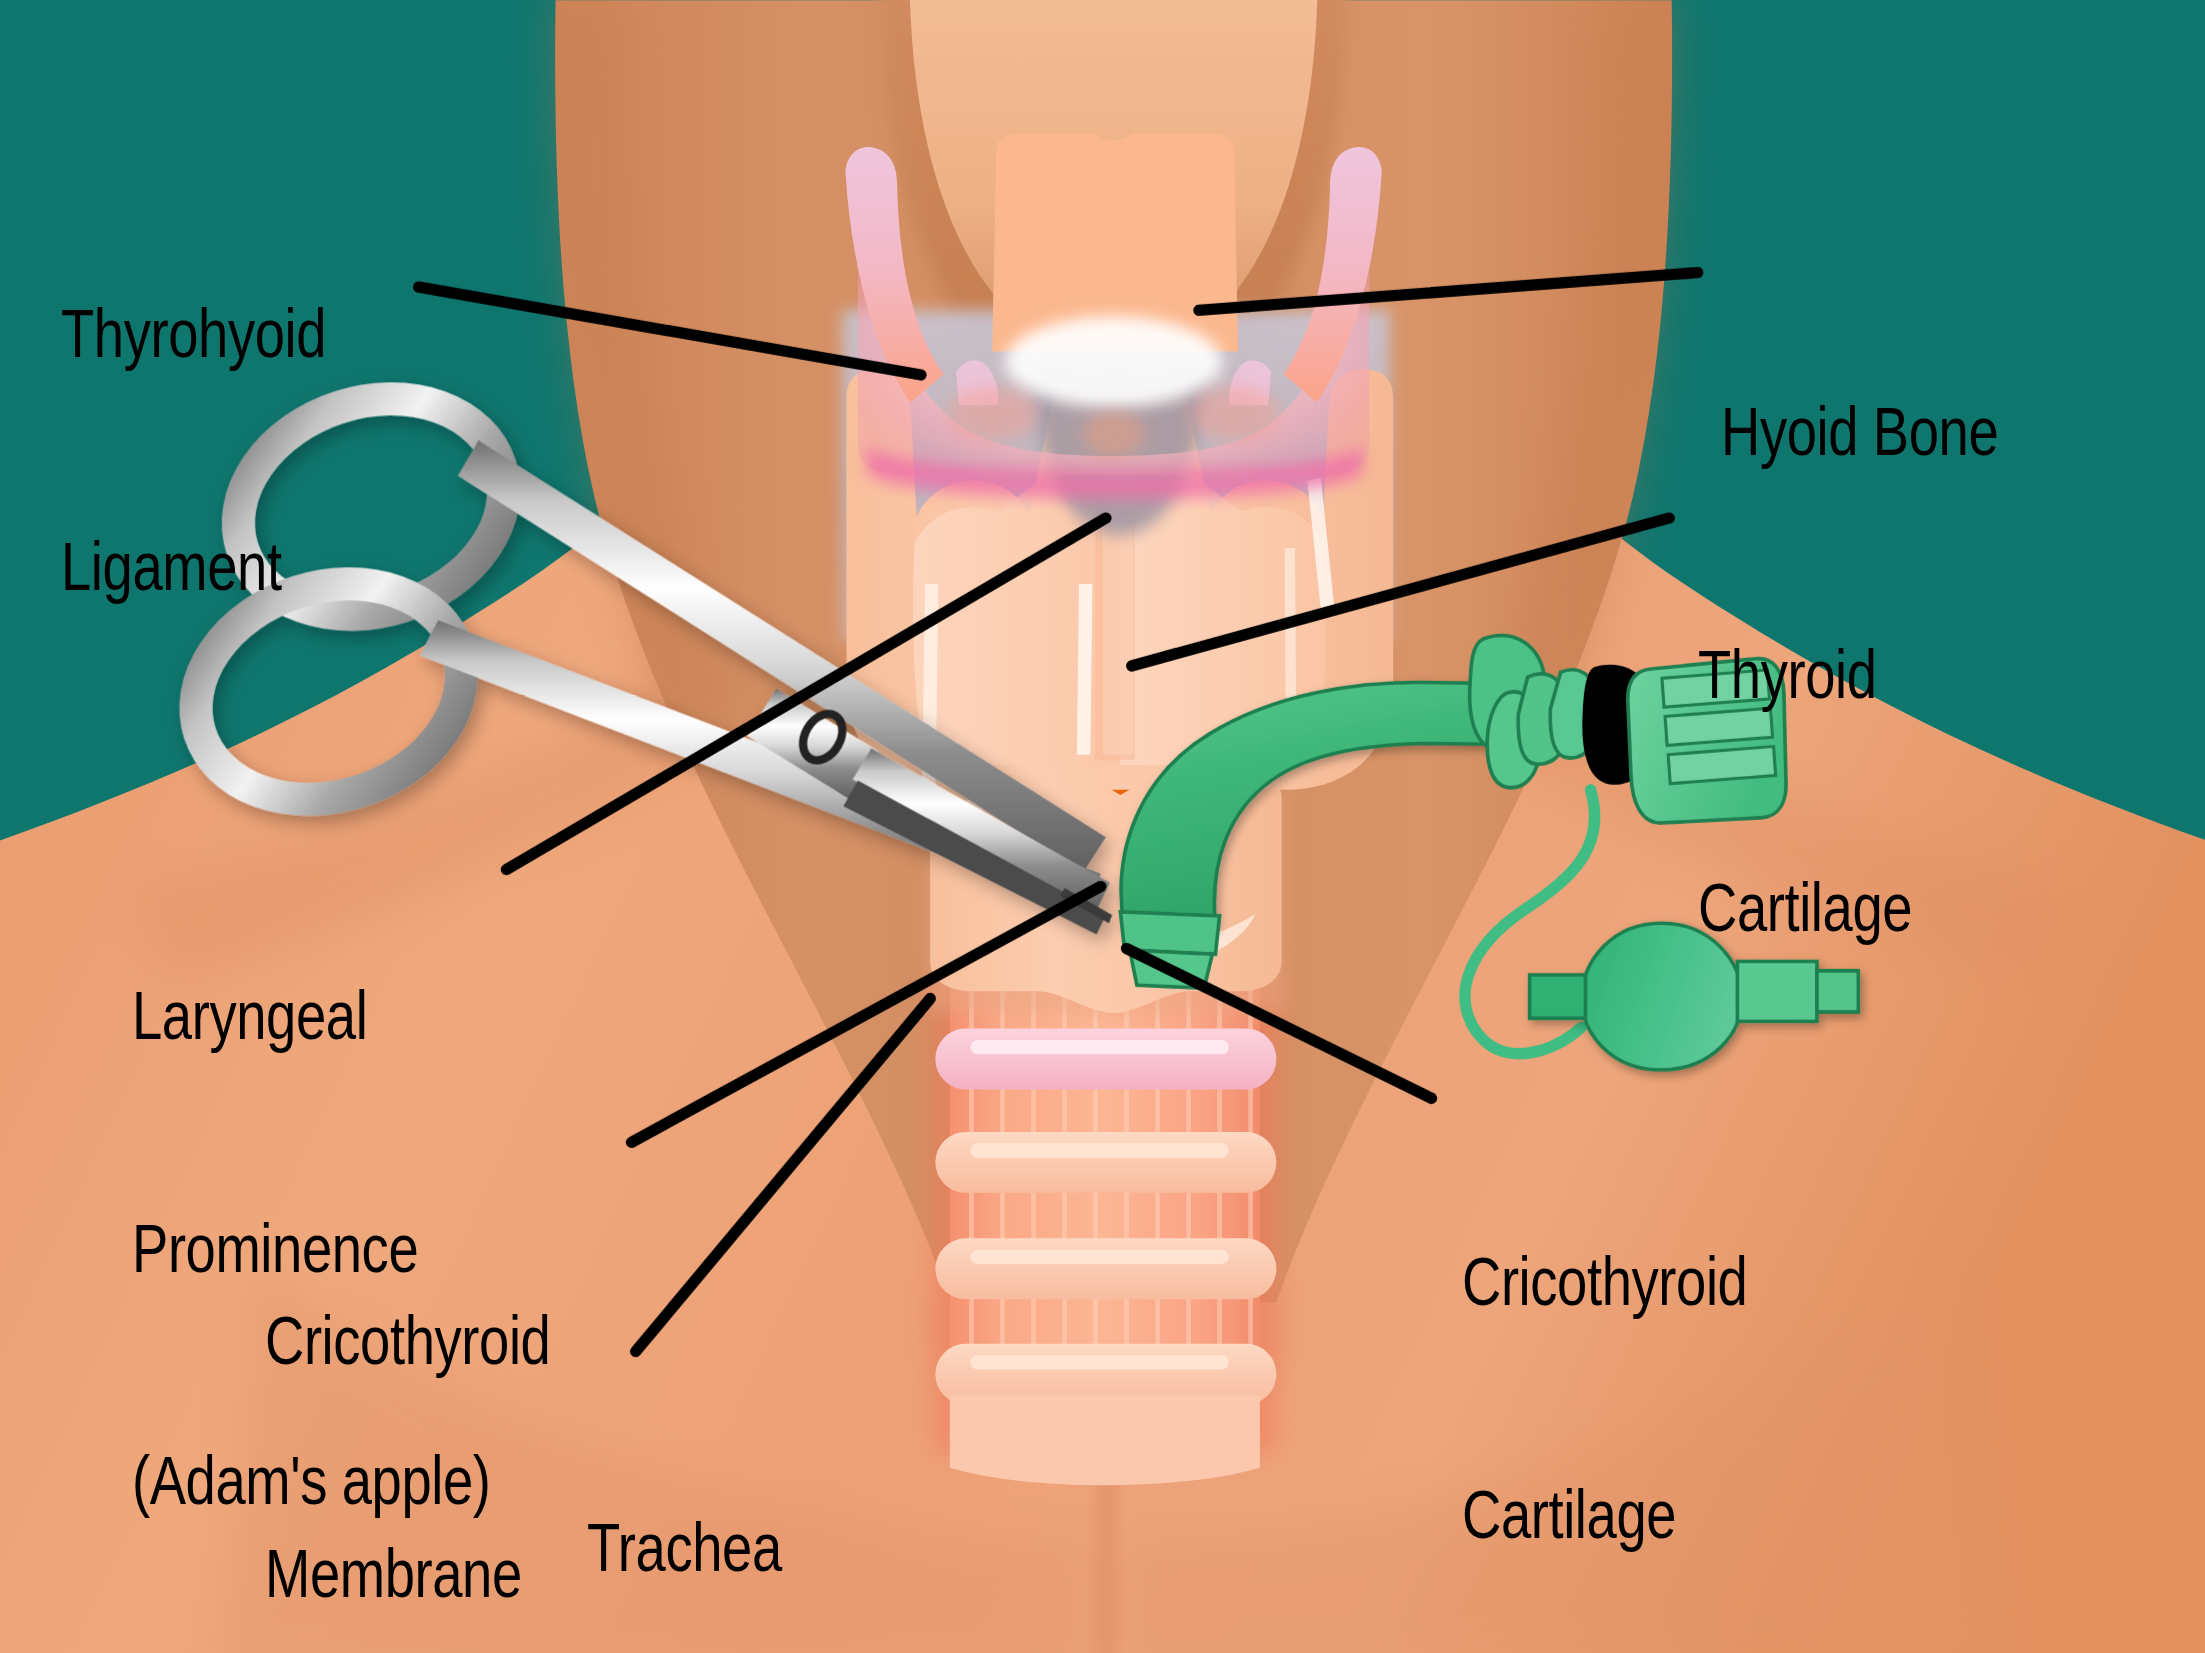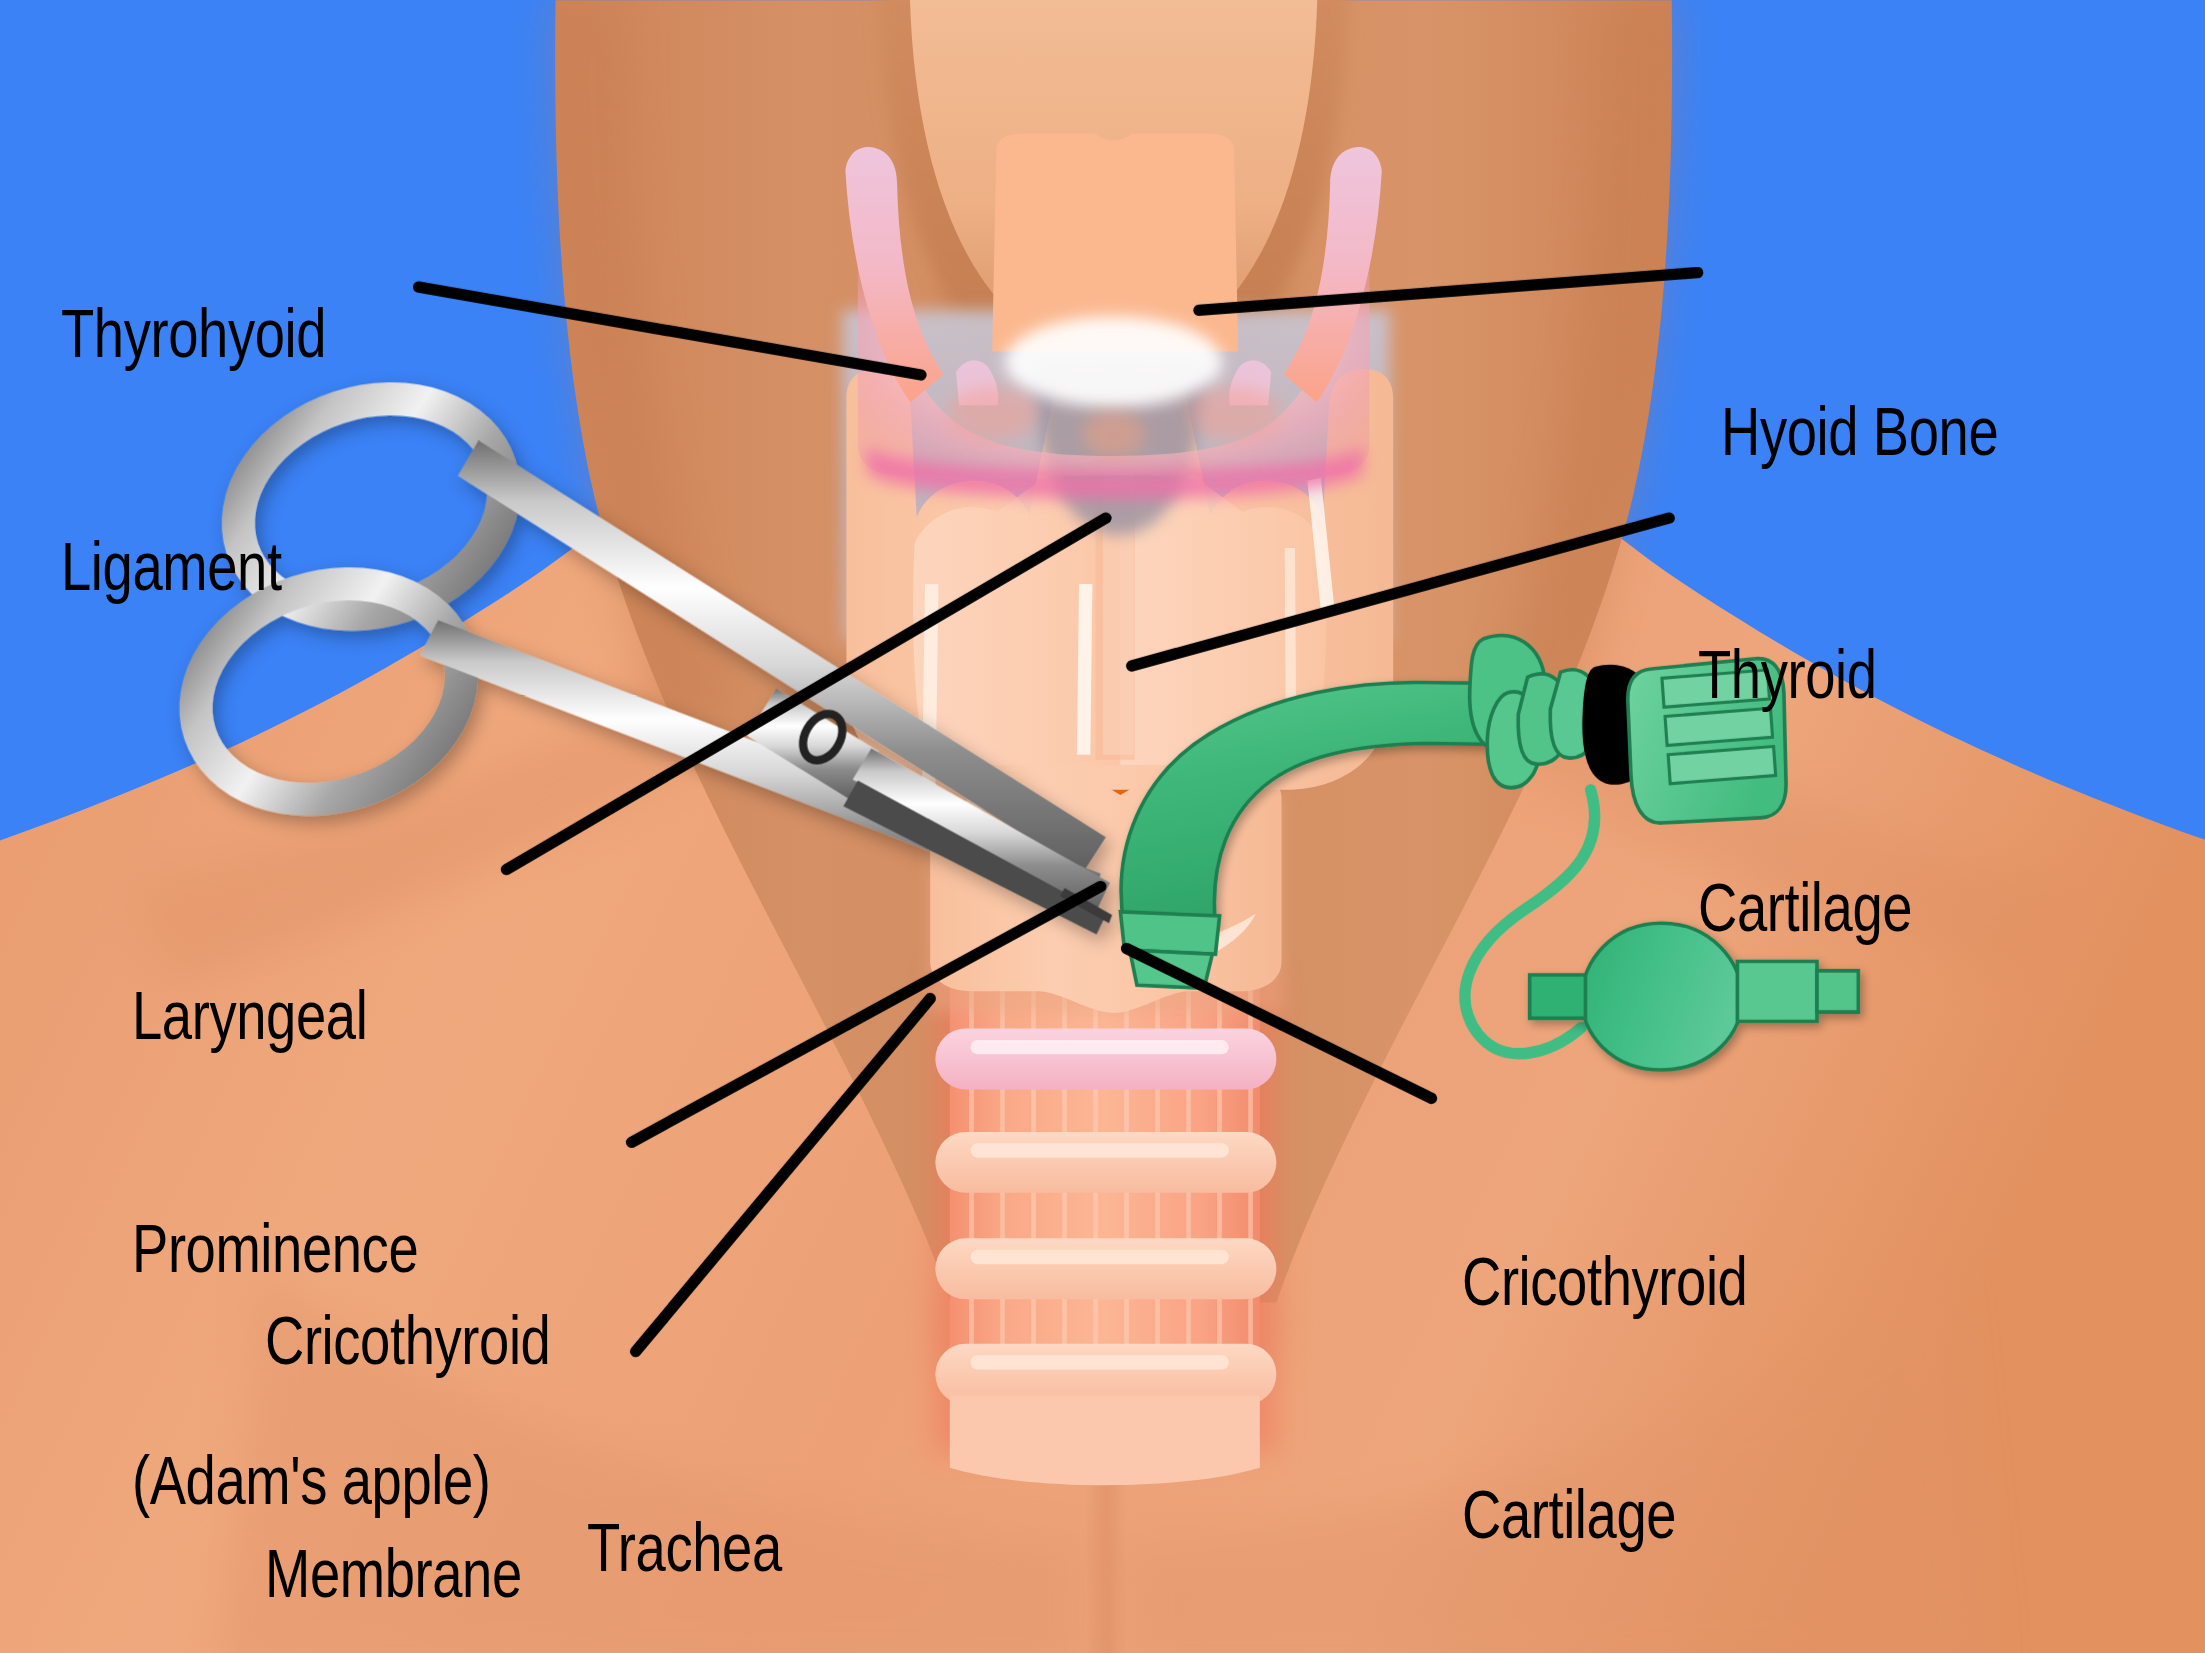--- a/index.html
+++ b/index.html
@@ -1,21 +1,21 @@
 <!DOCTYPE html>
 <html style="font-size:8.3px"><head>
 <meta charset="utf-8">
 <title>Cricothyrotomy Anatomy Diagram</title>
 <style>
   html,body{margin:0;padding:0;background:#ffffff;}
   body{font-family:"Liberation Sans", sans-serif;}
   #stage{
     position:relative;
     width:2205px;height:1654px;
-    background:#3b82f6;
+    background:#0f766e;
     overflow:hidden;
     text-decoration:underline;
   }
   #art{position:absolute;left:0;top:0;width:2205px;height:1654px;}
   .lbl{
     position:absolute;
     color:#000000;
     font-family:"Liberation Sans", sans-serif;
     font-weight:400;
     font-size:68px;

